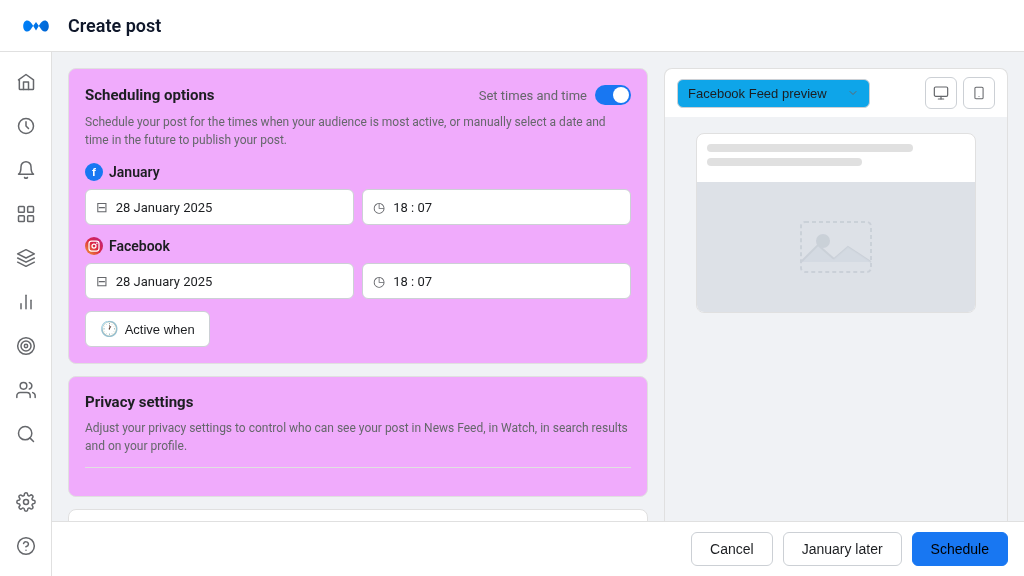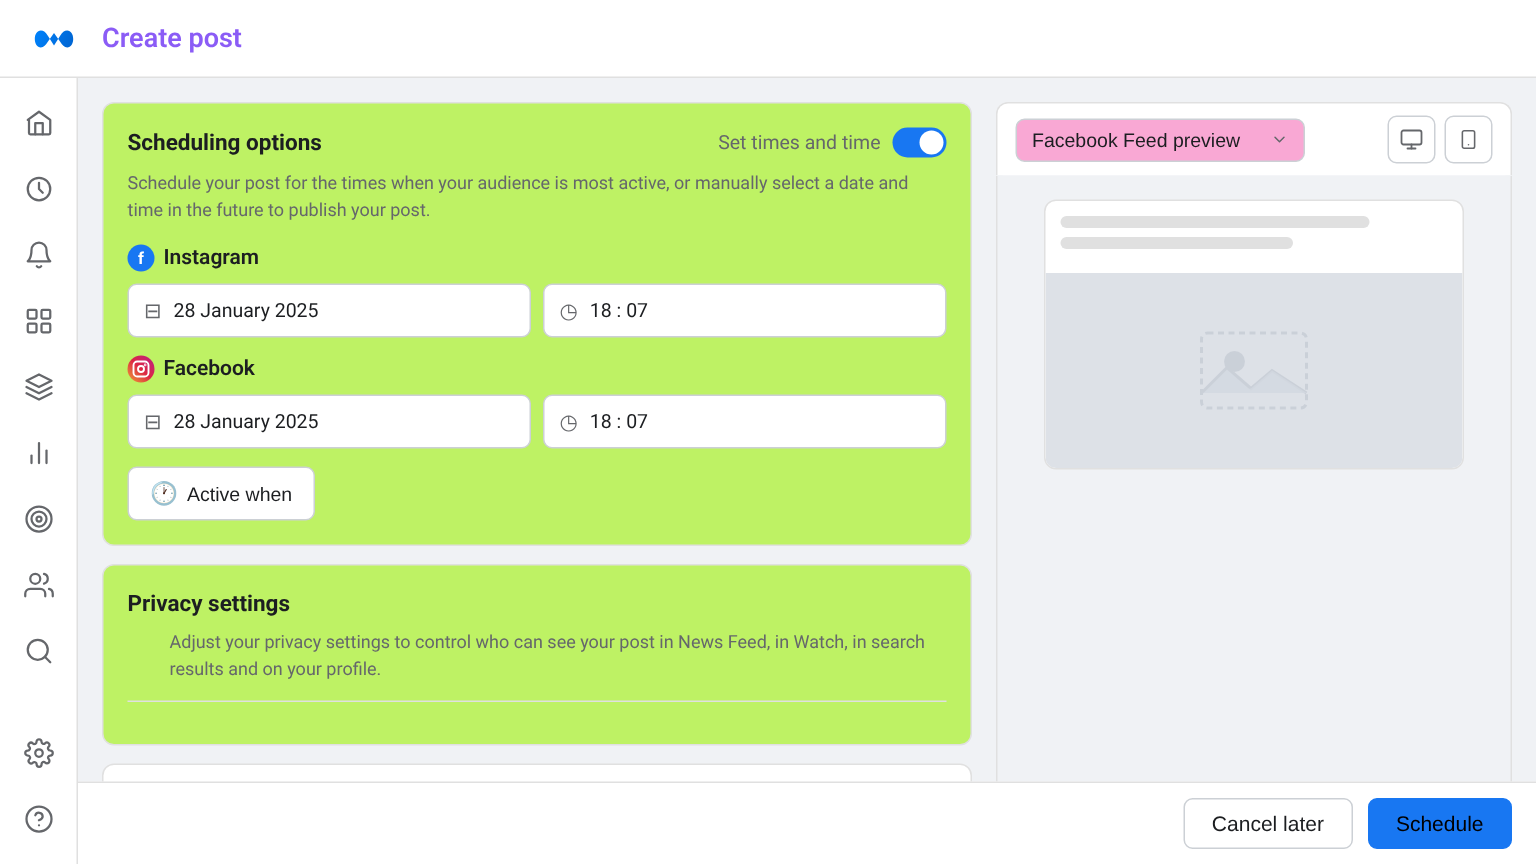--- a/index.html
+++ b/index.html
@@ -21,21 +21,21 @@
       padding: 0 20px;
     }
     .meta-logo {
       width: 32px;
       height: 32px;
     }
     .top-bar-title {
       margin-left: 16px;
       font-size: 18px;
       font-weight: 600;
-      color: #8b5cf6;
+      color: #0f172a;
     }
 
     
     .main-layout {
       display: flex;
       height: calc(576px - 52px);
     }
 
     
     .sidebar {
@@ -75,21 +75,21 @@
     .left-panel {
       flex: 0 0 580px;
       display: flex;
       flex-direction: column;
       gap: 12px;
       overflow-y: auto;
     }
 
     
     .card {
-      background: #bef264;
+      background: #f0abfc;
       border-radius: 8px;
       border: 1px solid #e0e0e0;
       padding: 16px;
     }
 
     
     .card-header {
       display: flex;
       align-items: center;
       justify-content: space-between;
@@ -198,21 +198,20 @@
       cursor: pointer;
       margin-top: 4px;
     }
 
     
     .privacy-description {
       font-size: 12px;
       color: #65676b;
       line-height: 1.5;
       margin-top: 8px;
-      margin-left: 28px;
     }
 
     
     .boost-card {
       background: #fff;
       border-radius: 8px;
       border: 1px solid #e0e0e0;
       padding: 14px 16px;
       display: flex;
       align-items: center;
@@ -257,21 +256,21 @@
       align-items: center;
       justify-content: space-between;
     }
     .preview-dropdown {
       display: flex;
       align-items: center;
       gap: 20px;
       padding: 6px 10px;
       border: 1px solid #ccd0d5;
       border-radius: 6px;
-      background: #f9a8d4;
+      background: #0ea5e9;
       font-size: 13px;
       color: #1c1e21;
       cursor: pointer;
     }
     .preview-icons {
       display: flex;
       gap: 6px;
     }
     .preview-icon-btn {
       width: 32px;
@@ -477,21 +476,21 @@
           <div class="set-date-row">
             <span class="set-date-label">Set times and time</span>
             <div class="toggle"></div>
           </div>
         </div>
         <p class="card-description">Schedule your post for the times when your audience is most active, or manually select a date and time in the future to publish your post.</p>
 
         <div class="platform-section">
           <div class="platform-label">
             <div class="platform-icon fb-icon">f</div>
-            <span>Instagram</span>
+            <span>January</span>
           </div>
           <div class="date-time-row">
             <div class="date-input">
               <span class="input-icon">⊟</span>
               <span>28 January 2025</span>
             </div>
             <div class="time-input">
               <span class="input-icon">◷</span>
               <span>18 : 07</span>
             </div>
@@ -581,15 +580,16 @@
               <path d="M38 42 L52 30 L75 45 L5 45 Z" fill="#c8d0db" opacity="0.7"></path>
             </svg>
           </div>
         </div>
       </div>
     </div>
   </div>
 </div>
 
 <div class="bottom-actions">
-  <button class="btn btn-secondary">Cancel later</button>
+  <button class="btn btn-cancel">Cancel</button>
+  <button class="btn btn-secondary">January later</button>
   <button class="btn btn-primary">Schedule</button>
 </div>
 
 </body></html>

